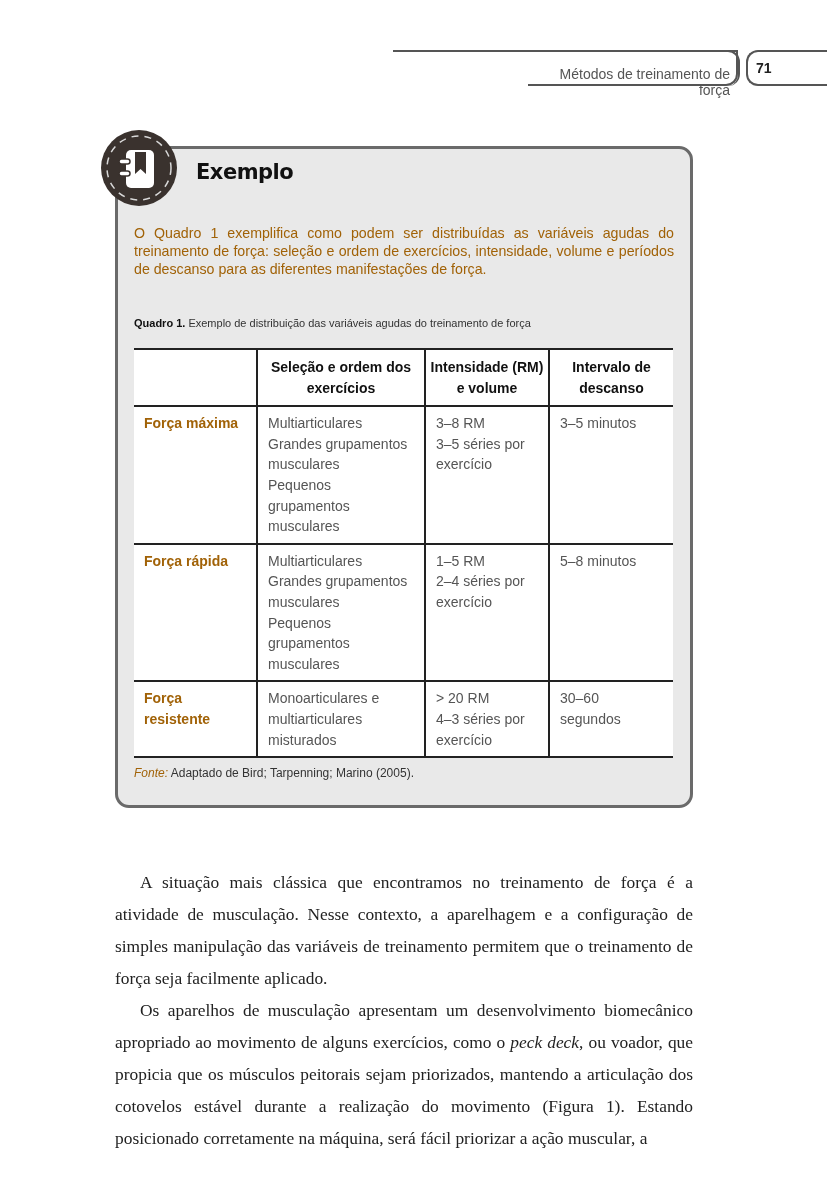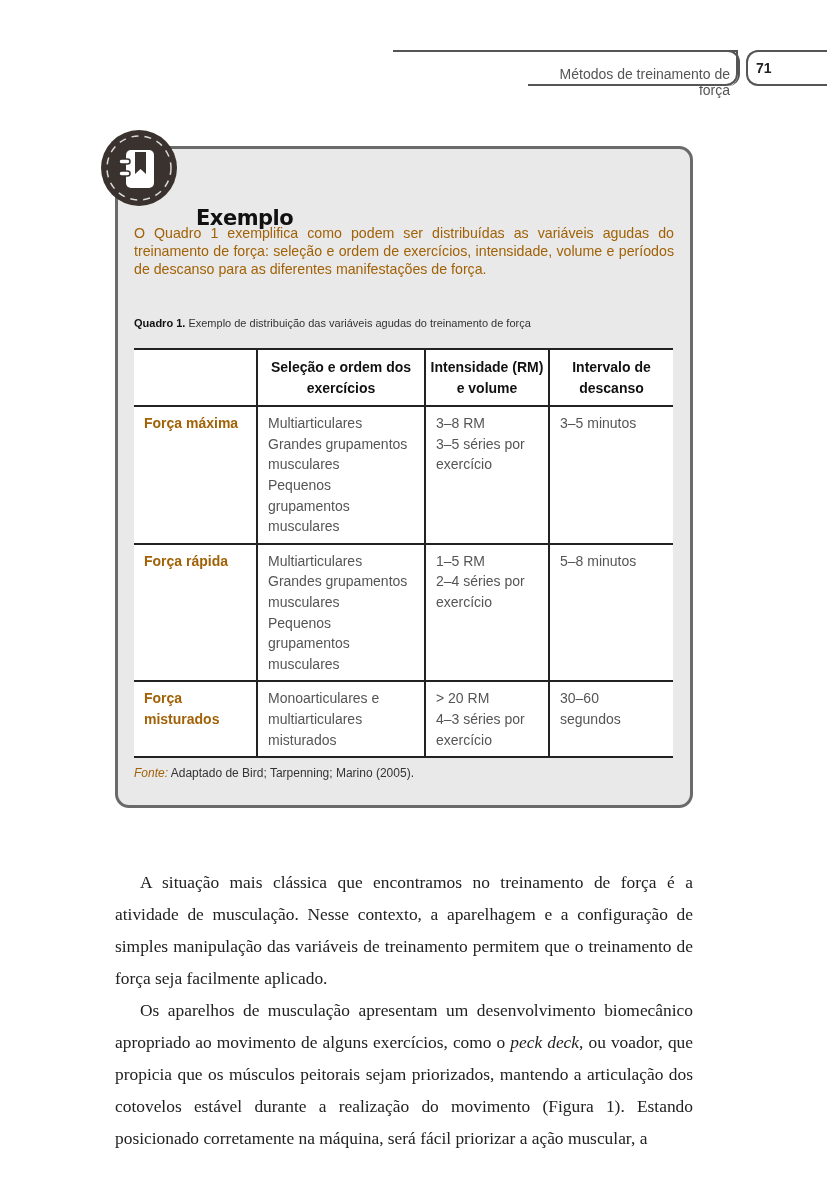--- a/index.html
+++ b/index.html
@@ -7,21 +7,21 @@
   .hdr-line { position:absolute; left:393px; top:50px; width:345px; height:2px; background:#555; }
   .hdr-title-box { position:absolute; left:528px; top:50px; width:210px; height:36px; border:2px solid #555; border-left:none; border-top:none; border-radius:0 0 12px 0; box-sizing:border-box; }
   .hdr-title-top { position:absolute; left:700px; top:50px; width:40px; height:36px; border-right:2px solid #555; border-top:2px solid #555; border-radius:0 12px 12px 0; box-sizing:border-box; }
   .hdr-title { position:absolute; left:528px; top:60px; width:202px; text-align:right; font-size:14px; color:#555;margin-top:6px; }
   .hdr-page-box { position:absolute; left:746px; top:50px; width:100px; height:36px; border:2px solid #555; border-right:none; border-radius:12px 0 0 12px; box-sizing:border-box; }
   .hdr-page { position:absolute; left:756px; top:60px; font-size:14px; font-weight:bold; color:#222; }
 
   .box { position:absolute; left:115px; top:146px; width:578px; height:662px; background:#e9e9e9; border:3px solid #6a6a6a; border-radius:14px; box-sizing:border-box; }
   .icon-circ { position:absolute; left:101px; top:130px; width:76px; height:76px; border-radius:50%; background:#3a322e; }
   .icon-circ svg { position:absolute; left:0; top:0; }
-  .box-title { position:absolute; left:196px; top:160px; font-size:21px; font-weight:bold; color:#111; font-family:"DejaVu Sans", sans-serif; letter-spacing:-0.5px;margin-top:46px; }
+  .box-title { position:absolute; left:196px; top:160px; font-size:21px; font-weight:bold; color:#111; font-family:"DejaVu Sans", sans-serif; letter-spacing:-0.5px; }
   .intro { position:absolute; left:134px; top:224px; width:540px; font-size:14.2px; line-height:18px; color:#a16207; text-align:justify; }
   .caption { position:absolute; left:134px; top:317px; font-size:11px; color:#333; }
   .caption b { color:#111; }
   table.q { position:absolute; left:134px; top:348px; width:539px; border-collapse:collapse; background:#fff; font-size:14px; }
   table.q th, table.q td { vertical-align:top; text-align:left; padding:6px 10px 6px 10px; line-height:20.6px; }
   table.q tr { border-top:2px solid #222; }
   table.q tr:last-child { border-bottom:2px solid #222; }
   table.q th { font-weight:bold; text-align:center; color:#111; padding:7px 4px; }
   table.q td { color:#555; }
   table.q td.rh { font-weight:bold; color:#a16207; }
@@ -92,21 +92,21 @@
       <span class="line">Grandes grupamentos musculares</span>
       <span class="line">Pequenos grupamentos musculares</span>
     </td>
     <td>
       <span class="line">1–5 RM</span>
       <span class="line">2–4 séries por exercício</span>
     </td>
     <td>5–8 minutos</td>
   </tr>
   <tr>
-    <td class="rh">Força misturados</td>
+    <td class="rh">Força resistente</td>
     <td>
       <span class="line">Monoarticulares e multiarticulares misturados</span>
     </td>
     <td>
       <span class="line">&gt; 20 RM</span>
       <span class="line">4–3 séries por exercício</span>
     </td>
     <td>30–60 segundos</td>
   </tr>
 </tbody>

